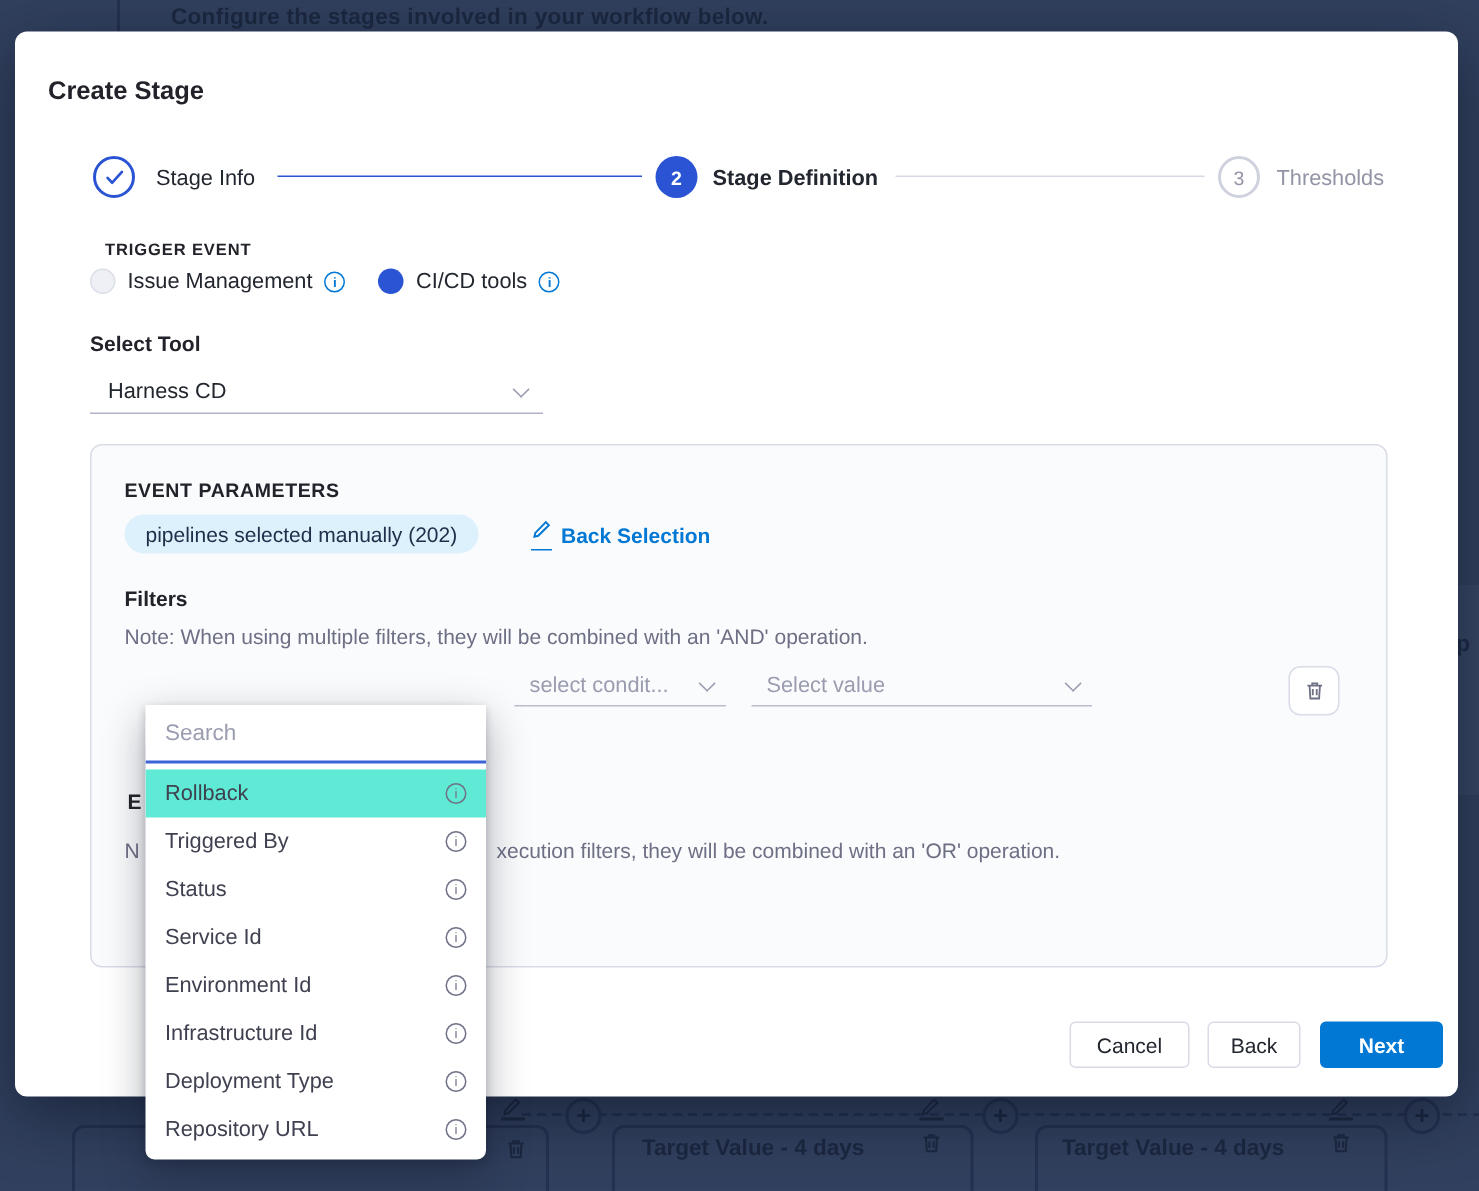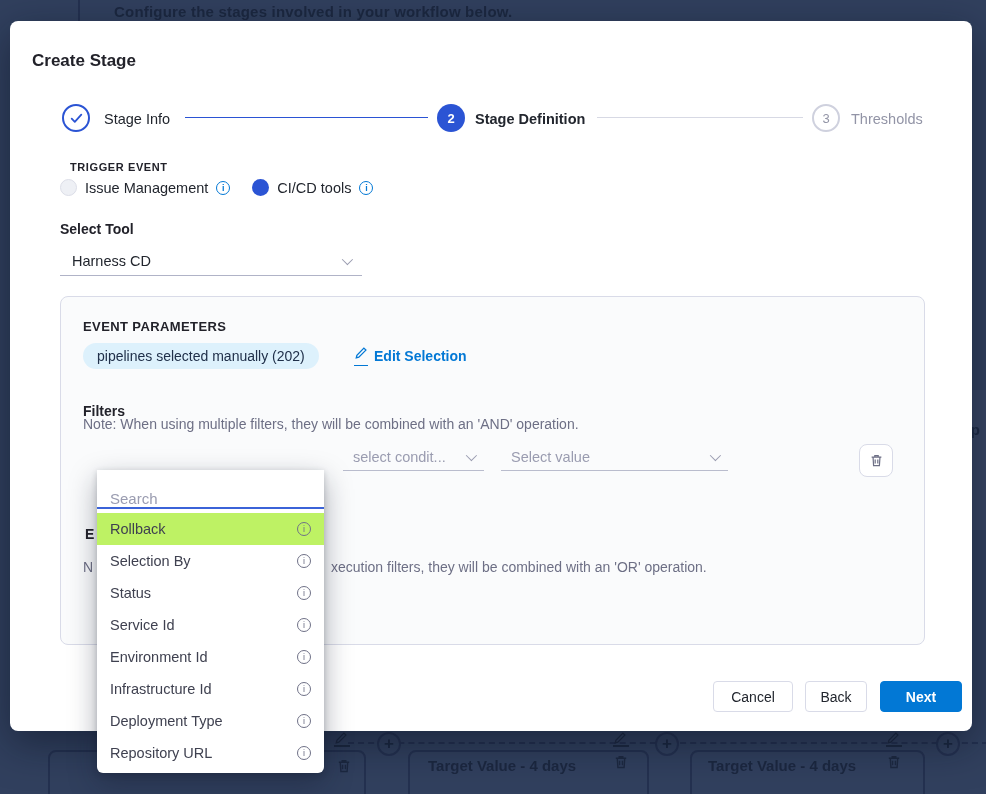--- a/index.html
+++ b/index.html
@@ -93,21 +93,21 @@
   }
   .panel-heading { position: absolute; left: 22px; top: 22px; font-size: 13px; font-weight: 700; letter-spacing: .4px; color: #22222a; }
   .badge {
     position: absolute; left: 22px; top: 46px; height: 26px; border-radius: 13px;
     background: #ddf1fc; display: inline-flex; align-items: center; padding: 0 14px;
     font-size: 14px; color: #20304a;
   }
   .edit-link { position: absolute; left: 293px; top: 49px; display: flex; align-items: center; gap: 6px; cursor: pointer; }
   .edit-link .txt { font-size: 14px; font-weight: 600; color: #0278d5; }
   .link-pencil { border-bottom: 1.5px solid #0278d5; padding-bottom: 1px; }
-  .filters-heading { position: absolute; left: 22px; top: 94px; font-size: 14px; font-weight: 700; color: #22222a; margin-top: 12px; }
+  .filters-heading { position: absolute; left: 22px; top: 94px; font-size: 14px; font-weight: 700; color: #22222a; }
   .note-text { position: absolute; left: 22px; top: 119px; font-size: 14px; color: #6d6f85; }
 
   .prop-control {
     position: absolute; left: 37px; top: 141px; width: 227px; height: 33px;
     background: #fff; border: 1px solid #d9dbe8; border-bottom: none; border-radius: 4px 4px 0 0;
     display: flex; align-items: center; padding: 0 14px; cursor: pointer;
     font-size: 14.5px; color: #696b80;
   }
   .underline-select {
     position: absolute; height: 28px; border-bottom: 1px solid #b9bccd;
@@ -125,32 +125,32 @@
   .frag-bold { font-weight: 700; color: #22222a; }
   .frag-note { color: #6d6f85; }
 
   
   .dropdown {
     position: absolute; left: 97px; top: 470px; width: 227px; height: 303px;
     background: #fff; z-index: 30; border-radius: 0 0 6px 6px;
     box-shadow: 0 10px 28px rgba(18,24,42,.35), 0 2px 6px rgba(18,24,42,.2);
     overflow: hidden;
   }
-  .search-wrap { height: 39px; border-bottom: 2px solid #3b63d8; display: flex; align-items: flex-end; }
+  .search-wrap { height: 39px; border-bottom: 2px solid #3b63d8; display: flex; align-items: center; }
   .search-wrap input {
     border: none; outline: none; width: 100%; padding: 0 13px;
     font-size: 15px; font-family: "Liberation Sans", sans-serif; color: #33354a;
   }
   .search-wrap input::placeholder { color: #9a9cb0; }
   .dd-list { padding-top: 4px; }
   .dd-item {
     height: 32px; display: flex; align-items: center; padding: 0 13px;
     font-size: 14.5px; color: #3f4150; cursor: pointer;
   }
-  .dd-item.highlighted { background: #bef264; }
+  .dd-item.highlighted { background: #5eead4; }
 
   
   .btn {
     position: absolute; top: 660px; height: 31px; border-radius: 4px;
     font-size: 14px; font-family: "Liberation Sans", sans-serif;
     display: flex; align-items: center; justify-content: center; cursor: pointer;
   }
   .btn-outline { background: #fff; border: 1px solid #d9dbe8; color: #22262e; }
   .btn-primary { background: #0278d5; border: 1px solid #0278d5; color: #fff; font-weight: 600; }
   .btn-cancel { left: 703px; width: 80px; }
@@ -256,21 +256,21 @@
 
   <div class="panel">
     <div class="panel-heading">EVENT PARAMETERS</div>
     <div class="badge">pipelines selected manually (202)</div>
     <div class="edit-link">
       <span class="link-pencil">
         <svg width="14" height="14" viewBox="0 0 16 16">
             <path d="M11.3 2.4l2.3 2.3-8.1 8.1-2.9.7.7-2.9z" fill="none" stroke="#0278d5" stroke-width="1.5"></path>
           </svg>
       </span>
-      <span class="txt">Edit Selection</span>
+      <span class="txt">Back Selection</span>
     </div>
 
     <div class="filters-heading">Filters</div>
     <div class="note-text">Note: When using multiple filters, they will be combined with an 'AND' operation.</div>
 
     <div class="underline-select value-select">
       <span>Select value</span>
       <span class="spacer"></span>
       <span class="chev"></span>
     </div>
@@ -299,21 +299,21 @@
   <div class="search-wrap">
     <input type="text" placeholder="Search" style="">
   </div>
   <div class="dd-list">
     <div class="dd-item highlighted">
       <span>Rollback</span>
       <span class="spacer"></span>
       <span class="info-icon info-gray">i</span>
     </div>
     <div class="dd-item">
-      <span>Selection By</span>
+      <span>Triggered By</span>
       <span class="spacer"></span>
       <span class="info-icon info-gray">i</span>
     </div>
     <div class="dd-item">
       <span>Status</span>
       <span class="spacer"></span>
       <span class="info-icon info-gray">i</span>
     </div>
     <div class="dd-item">
       <span>Service Id</span>

